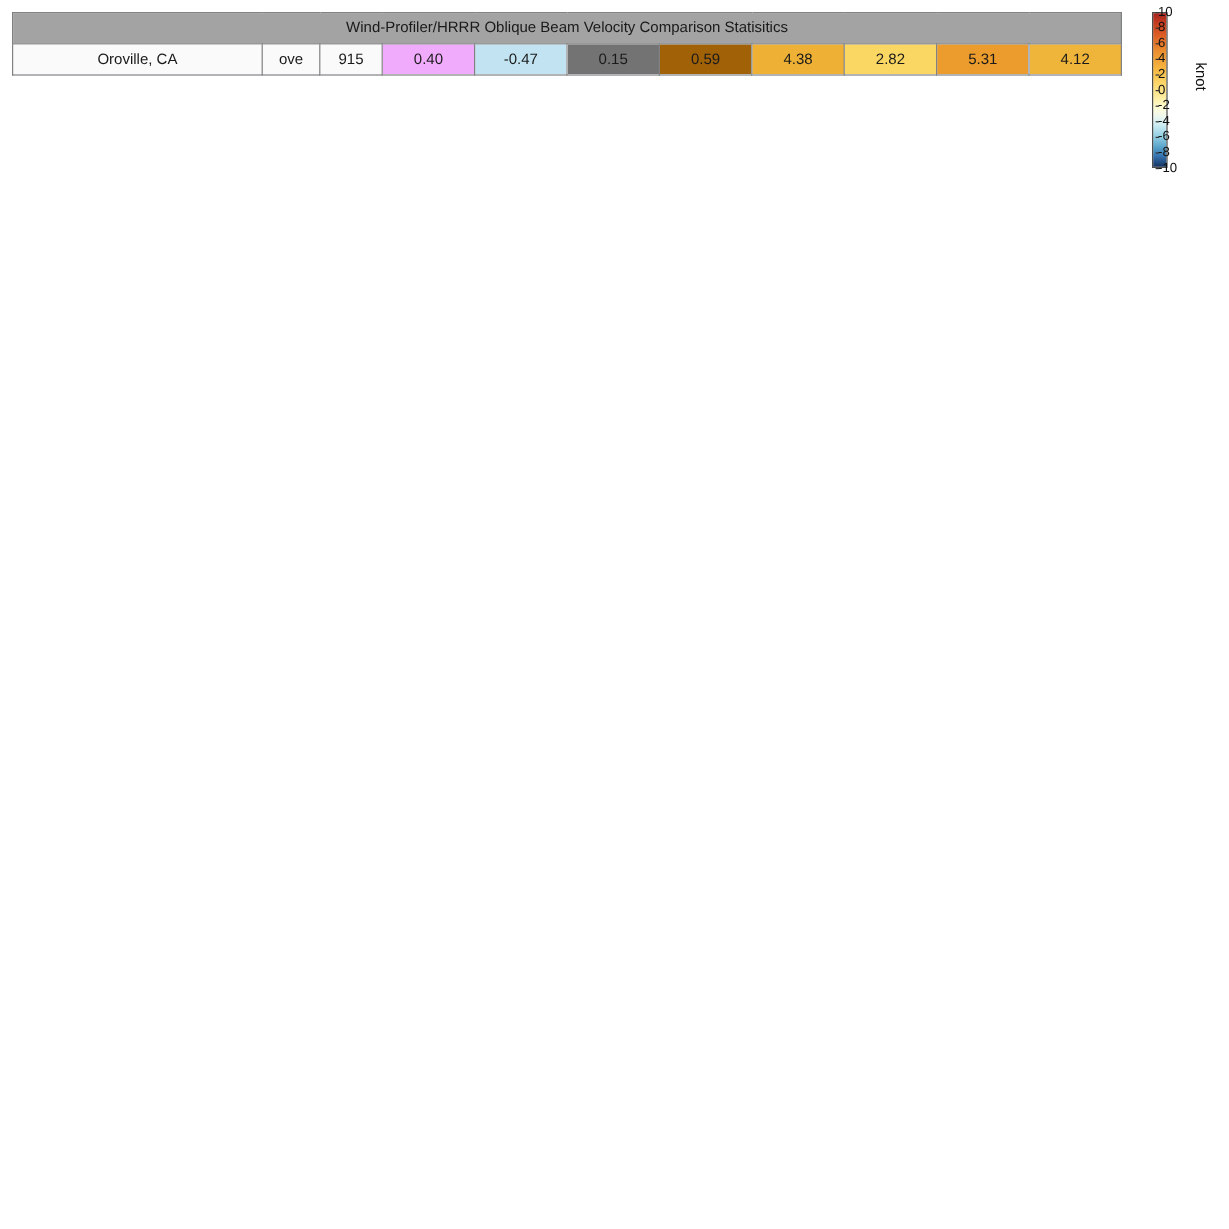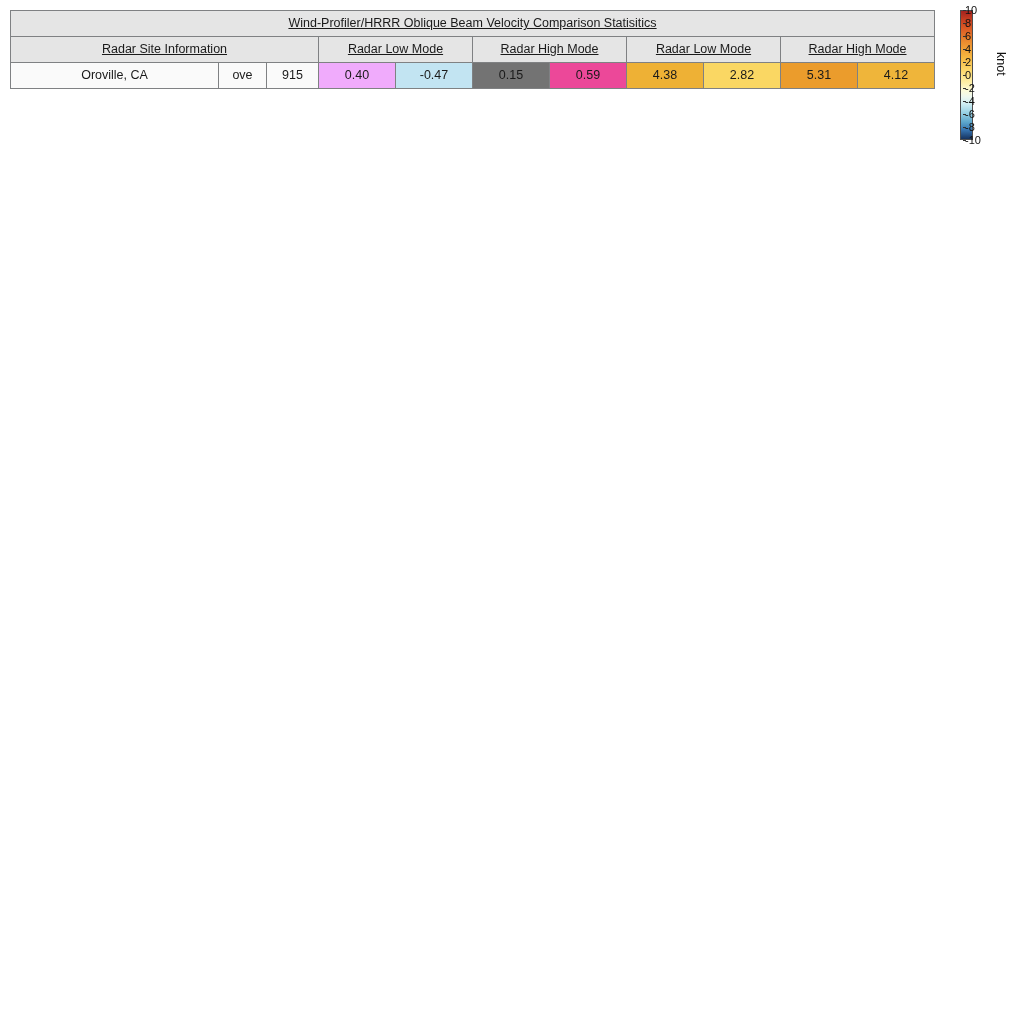--- a/index.html
+++ b/index.html
@@ -34,22 +34,21 @@
     color: #1a1a1a;
     text-align: center;
     vertical-align: middle;
     height: 25px;
     line-height: 15px;
     padding: 0 2px;
     white-space: nowrap;
     overflow: hidden;
   }
   td.hdr {
-    background: #e5e5e5;
-    text-decoration: underline;
+    background: #a3a3a3;
   }
   td.hdr-left {
     background: #eaeaea;
     text-align: center;
   }
   td.datacell {
     background: #fafafa;
   }
 
   
@@ -120,35 +119,28 @@
       <col style="width:77px">
       <col style="width:77px">
       <col style="width:77px">
       <col style="width:77px">
       <col style="width:77px">
     </colgroup>
     <tbody>
       <tr>
         <td class="hdr" colspan="11">Wind-Profiler/HRRR Oblique Beam Velocity Comparison Statisitics</td>
       </tr>
-      <tr>
-        <td class="hdr" colspan="3">Radar Site Information</td>
-        <td class="hdr" colspan="2">Radar Low Mode</td>
-        <td class="hdr" colspan="2">Radar High Mode</td>
-        <td class="hdr" colspan="2">Radar Low Mode</td>
-        <td class="hdr" colspan="2">Radar High Mode</td>
-      </tr>
       <tr id="data-row-0">
         <td class="datacell">Oroville, CA</td>
         <td class="datacell">ove</td>
         <td class="datacell">915</td>
         <td style="background: #f0abfc;">0.40</td>
         <td style="background: rgb(194, 228, 242);">-0.47</td>
         <td style="background: #737373;">0.15</td>
-        <td style="background: #ec4899;">0.59</td>
+        <td style="background: #a16207;">0.59</td>
         <td style="background: rgb(238, 177, 53);">4.38</td>
         <td style="background: rgb(250, 215, 99);">2.82</td>
         <td style="background: rgb(235, 156, 44);">5.31</td>
         <td style="background: rgb(239, 181, 58);">4.12</td>
       </tr>
     </tbody>
   </table>
 </div>
 
 <div id="colorbar-group">

